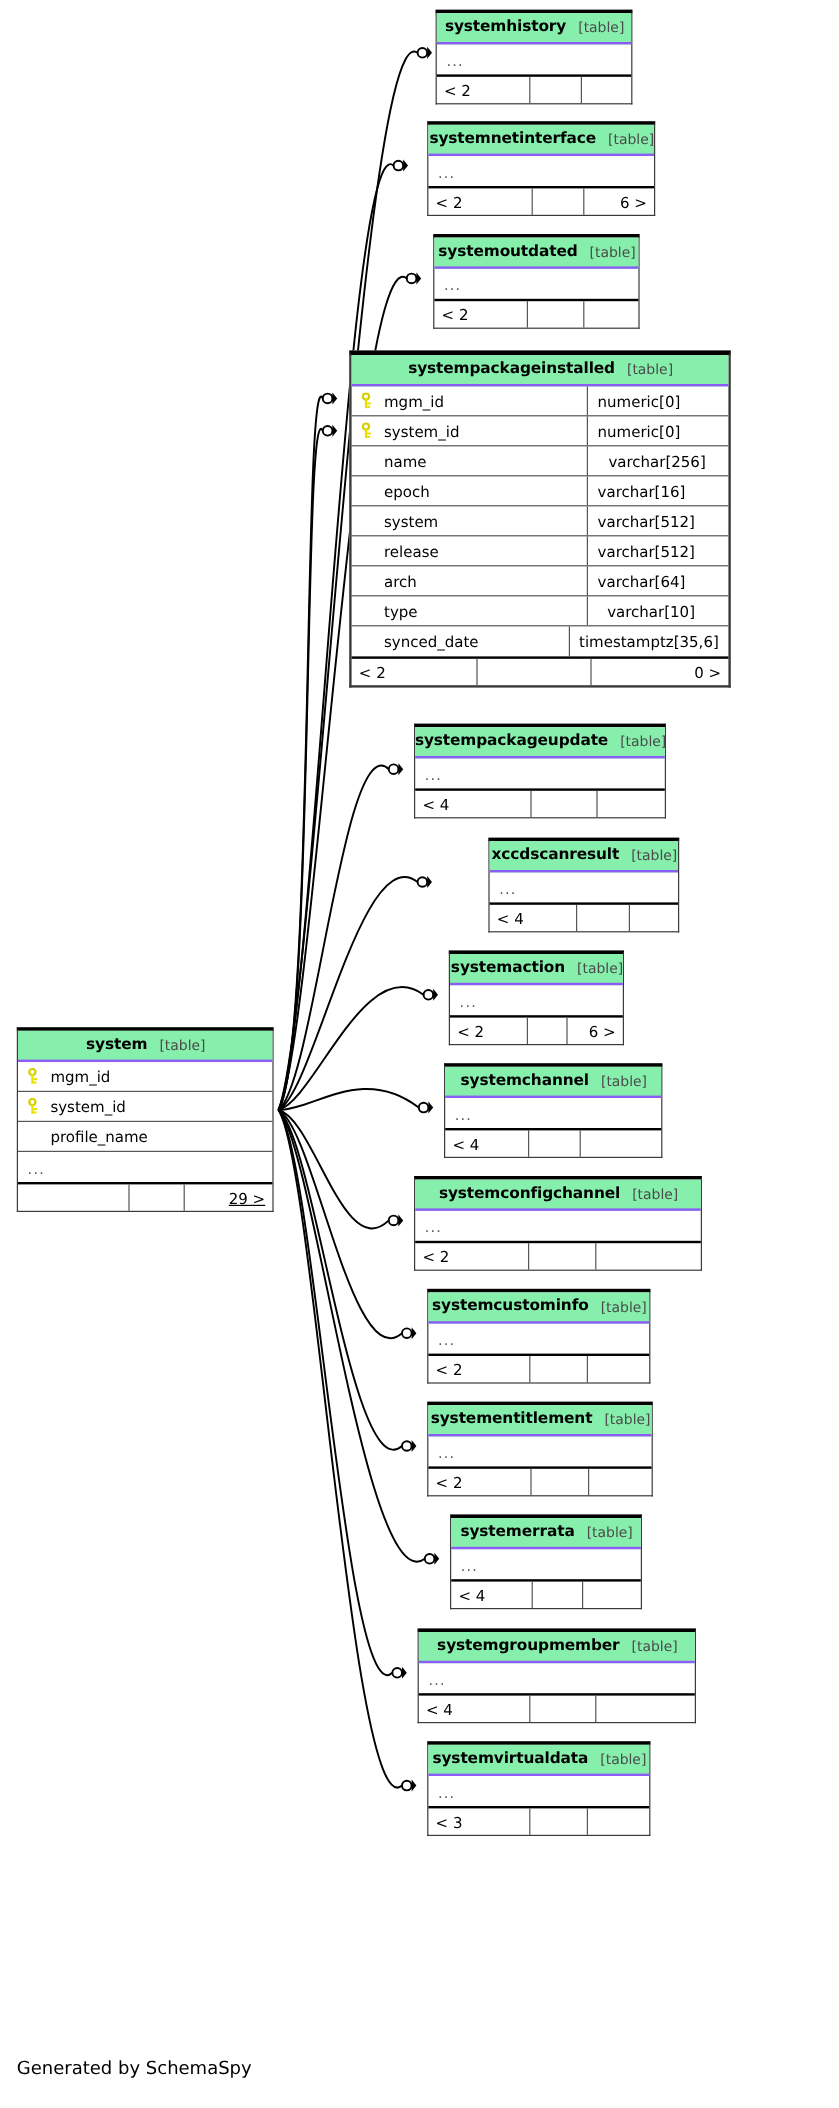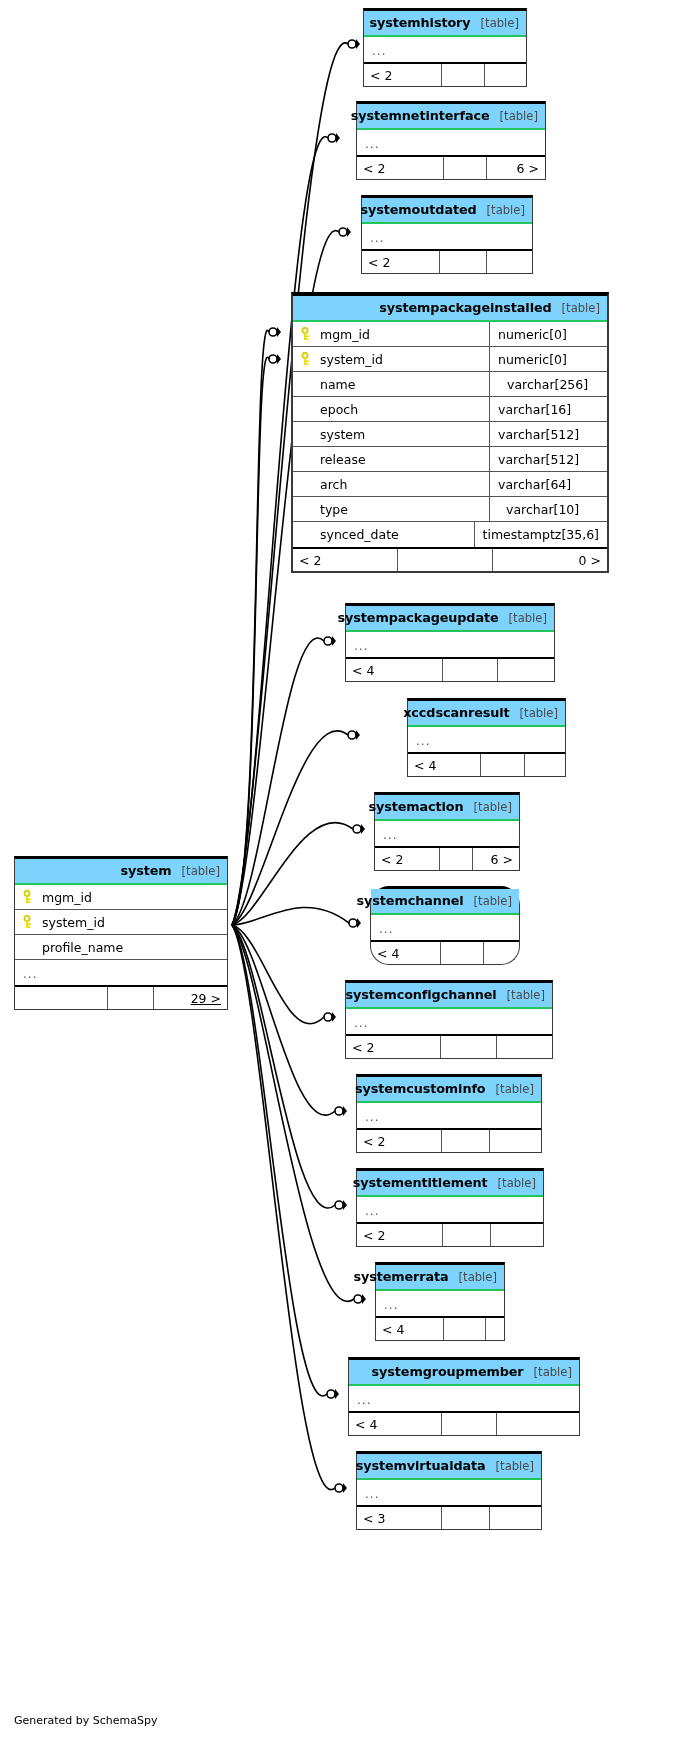--- a/index.html
+++ b/index.html
@@ -30,25 +30,25 @@
     border: 1px solid #3a3a3a;
     border-top-width: 3px;
     border-top-color: #000000;
     font-size: 12.5px;
     color: #000000;
     z-index: 5;
   }
   .tbl.big { border-width: 2px; border-top-width: 4px; }
 
   .tbl .hdr {
-    background: #7dd3fc;
-    border-bottom: 2px solid #22c55e;
+    background: #86efac;
+    border-bottom: 2px solid #8b5cf6;
     display: flex;
     align-items: center;
-    justify-content: flex-end;
+    justify-content: center;
     padding: 4px 7px 5px 8px;
     white-space: nowrap;
   }
   .tbl .hdr .tname {
     font-weight: bold;
     font-size: 12.8px;
     letter-spacing: -0.1px;
   }
   .tbl .hdr .ttag {
     font-size: 11.6px;
@@ -117,21 +117,21 @@
   .foot .fcell:last-child { border-right: none; }
   .foot .f-left  { justify-content: flex-start; }
   .foot .f-mid   { justify-content: center; }
   .foot .f-right { justify-content: flex-end; }
 
   
   #caption {
     position: absolute;
     left: 14px;
     top: 1714px;
-    font-size: 11px;
+    font-size: 15px;
     color: #000000;
     white-space: nowrap;
   }
 </style>
 </head>
 <body>
 
 <div id="canvas">
 
   <svg id="edges" viewBox="0 0 699 1757" width="699" height="1757">
@@ -404,39 +404,39 @@
               <span>...</span>
             </div>
           </div>
         </div>
         <div class="foot">
           <div class="fcell f-left" style="flex: 0 0 65px;">&lt; 2</div>
           <div class="fcell f-mid" style="flex: 0 0 33px;"></div>
           <div class="fcell f-right" style="flex: 1 1 auto;">6 &gt;</div>
         </div>
       </div>
-      <div class="tbl" style="left: 370px; top: 886px; width: 150px; border-radius: 19px;">
+      <div class="tbl" style="left: 370px; top: 886px; width: 182px;">
         <div class="hdr">
           <span class="tname">systemchannel</span>
           <span class="ttag">[table]</span>
         </div>
         <div class="rows">
           <div class="row ellipsis">
             <div class="c-name">
               <span>...</span>
             </div>
           </div>
         </div>
         <div class="foot">
           <div class="fcell f-left" style="flex: 0 0 70px;">&lt; 4</div>
           <div class="fcell f-mid" style="flex: 0 0 43px;"></div>
           <div class="fcell f-right" style="flex: 1 1 auto;"></div>
         </div>
       </div>
-      <div class="tbl" style="left: 345px; top: 980px; width: 208px;">
+      <div class="tbl" style="left: 345px; top: 980px; width: 240px;">
         <div class="hdr">
           <span class="tname">systemconfigchannel</span>
           <span class="ttag">[table]</span>
         </div>
         <div class="rows">
           <div class="row ellipsis">
             <div class="c-name">
               <span>...</span>
             </div>
           </div>
@@ -476,21 +476,21 @@
               <span>...</span>
             </div>
           </div>
         </div>
         <div class="foot">
           <div class="fcell f-left" style="flex: 0 0 86px;">&lt; 2</div>
           <div class="fcell f-mid" style="flex: 0 0 48px;"></div>
           <div class="fcell f-right" style="flex: 1 1 auto;"></div>
         </div>
       </div>
-      <div class="tbl" style="left: 375px; top: 1262px; width: 130px;">
+      <div class="tbl" style="left: 375px; top: 1262px; width: 160px;">
         <div class="hdr">
           <span class="tname">systemerrata</span>
           <span class="ttag">[table]</span>
         </div>
         <div class="rows">
           <div class="row ellipsis">
             <div class="c-name">
               <span>...</span>
             </div>
           </div>

